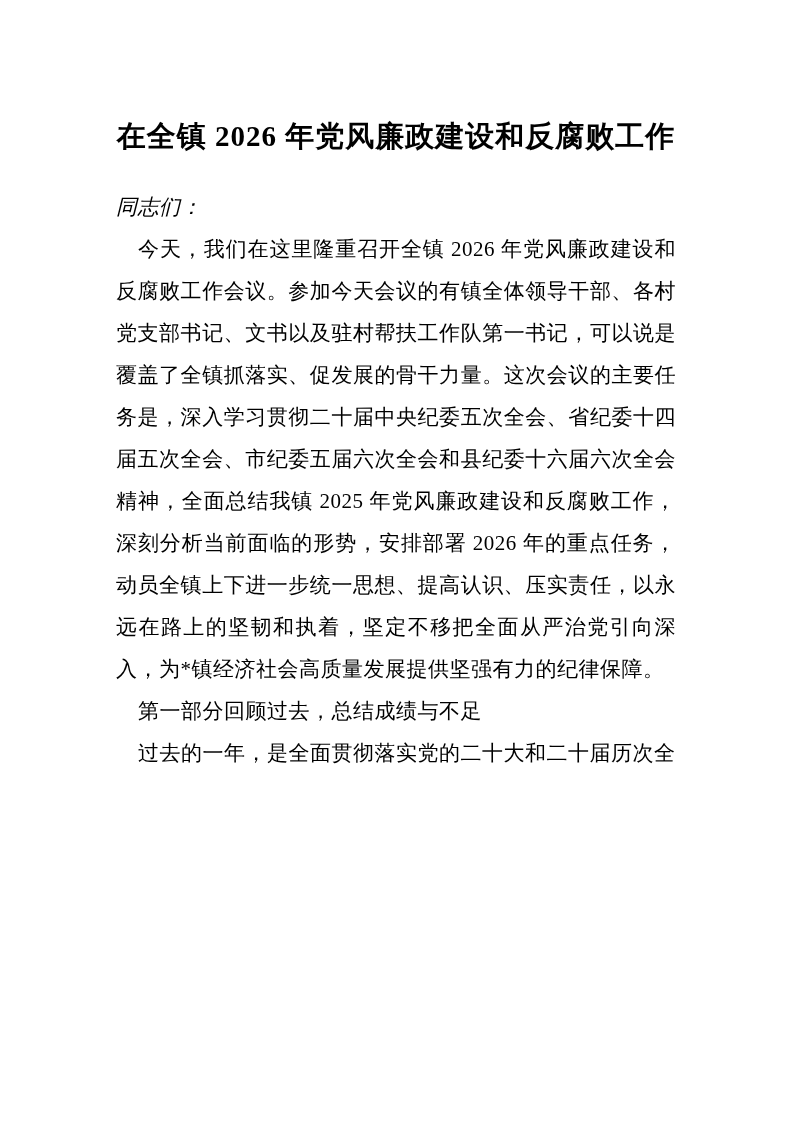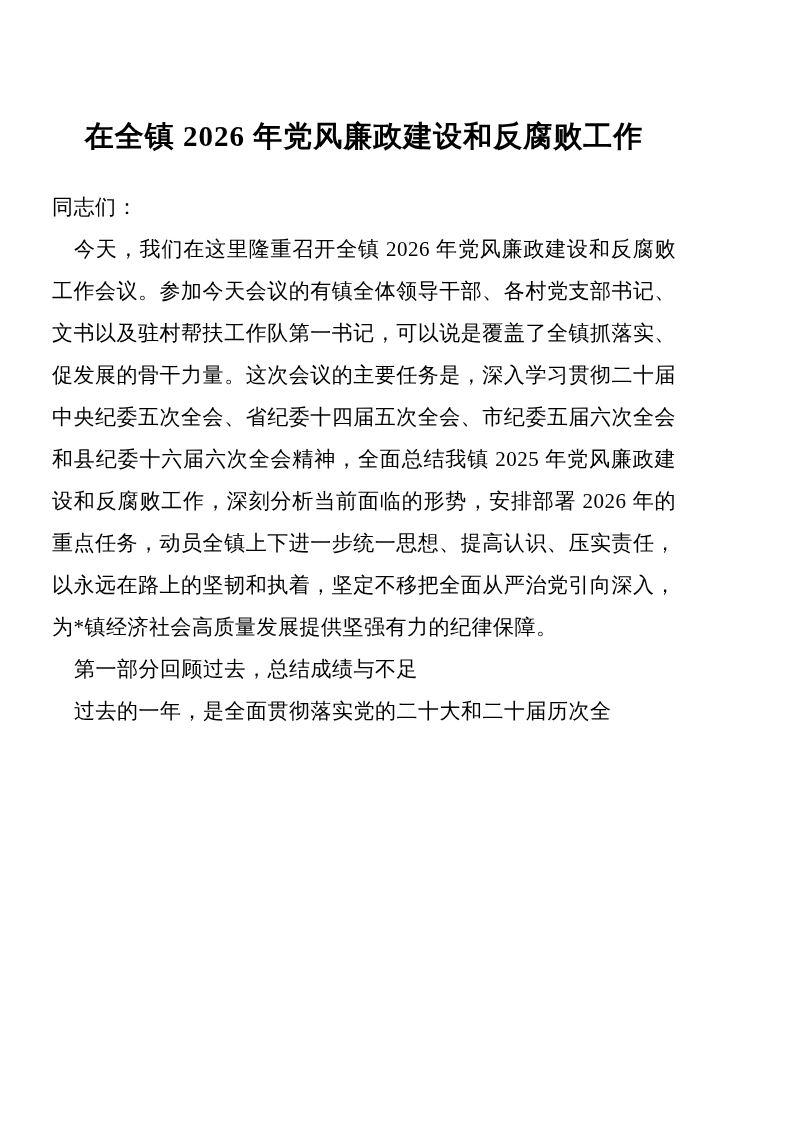--- a/index.html
+++ b/index.html
@@ -10,21 +10,21 @@
   .page {
     position: relative;
     width: 793px;
     height: 1122px;
     margin: 0 auto;
     background: #ffffff;
     color: #000000;
     overflow: hidden;
     font-family: "Liberation Serif", "DejaVu Serif", serif;
     box-sizing: border-box;
-    padding: 112px 117px 0 52px;
+    padding: 112px 117px 0 116px;
   }
   .doc-title {
     margin: 0;
     font-size: 29px;
     font-weight: bold;
     line-height: 49px;
     text-align: center;
     letter-spacing: 1px;
     color: #000000;
   }
@@ -38,20 +38,21 @@
     text-align: justify;
     letter-spacing: 0.5px;
     color: #000000;
   }
   .para {
     margin: 0;
     text-indent: 22px;
   }
   .para.no-indent {
     text-indent: 0;
+    font-style: italic;
   }
 </style>
 </head>
 <body>
 
 <div class="page">
   <h1 class="doc-title">
     <span class="title-line">在全镇 2026 年党风廉政建设和反腐败工作</span>
   </h1>
 

